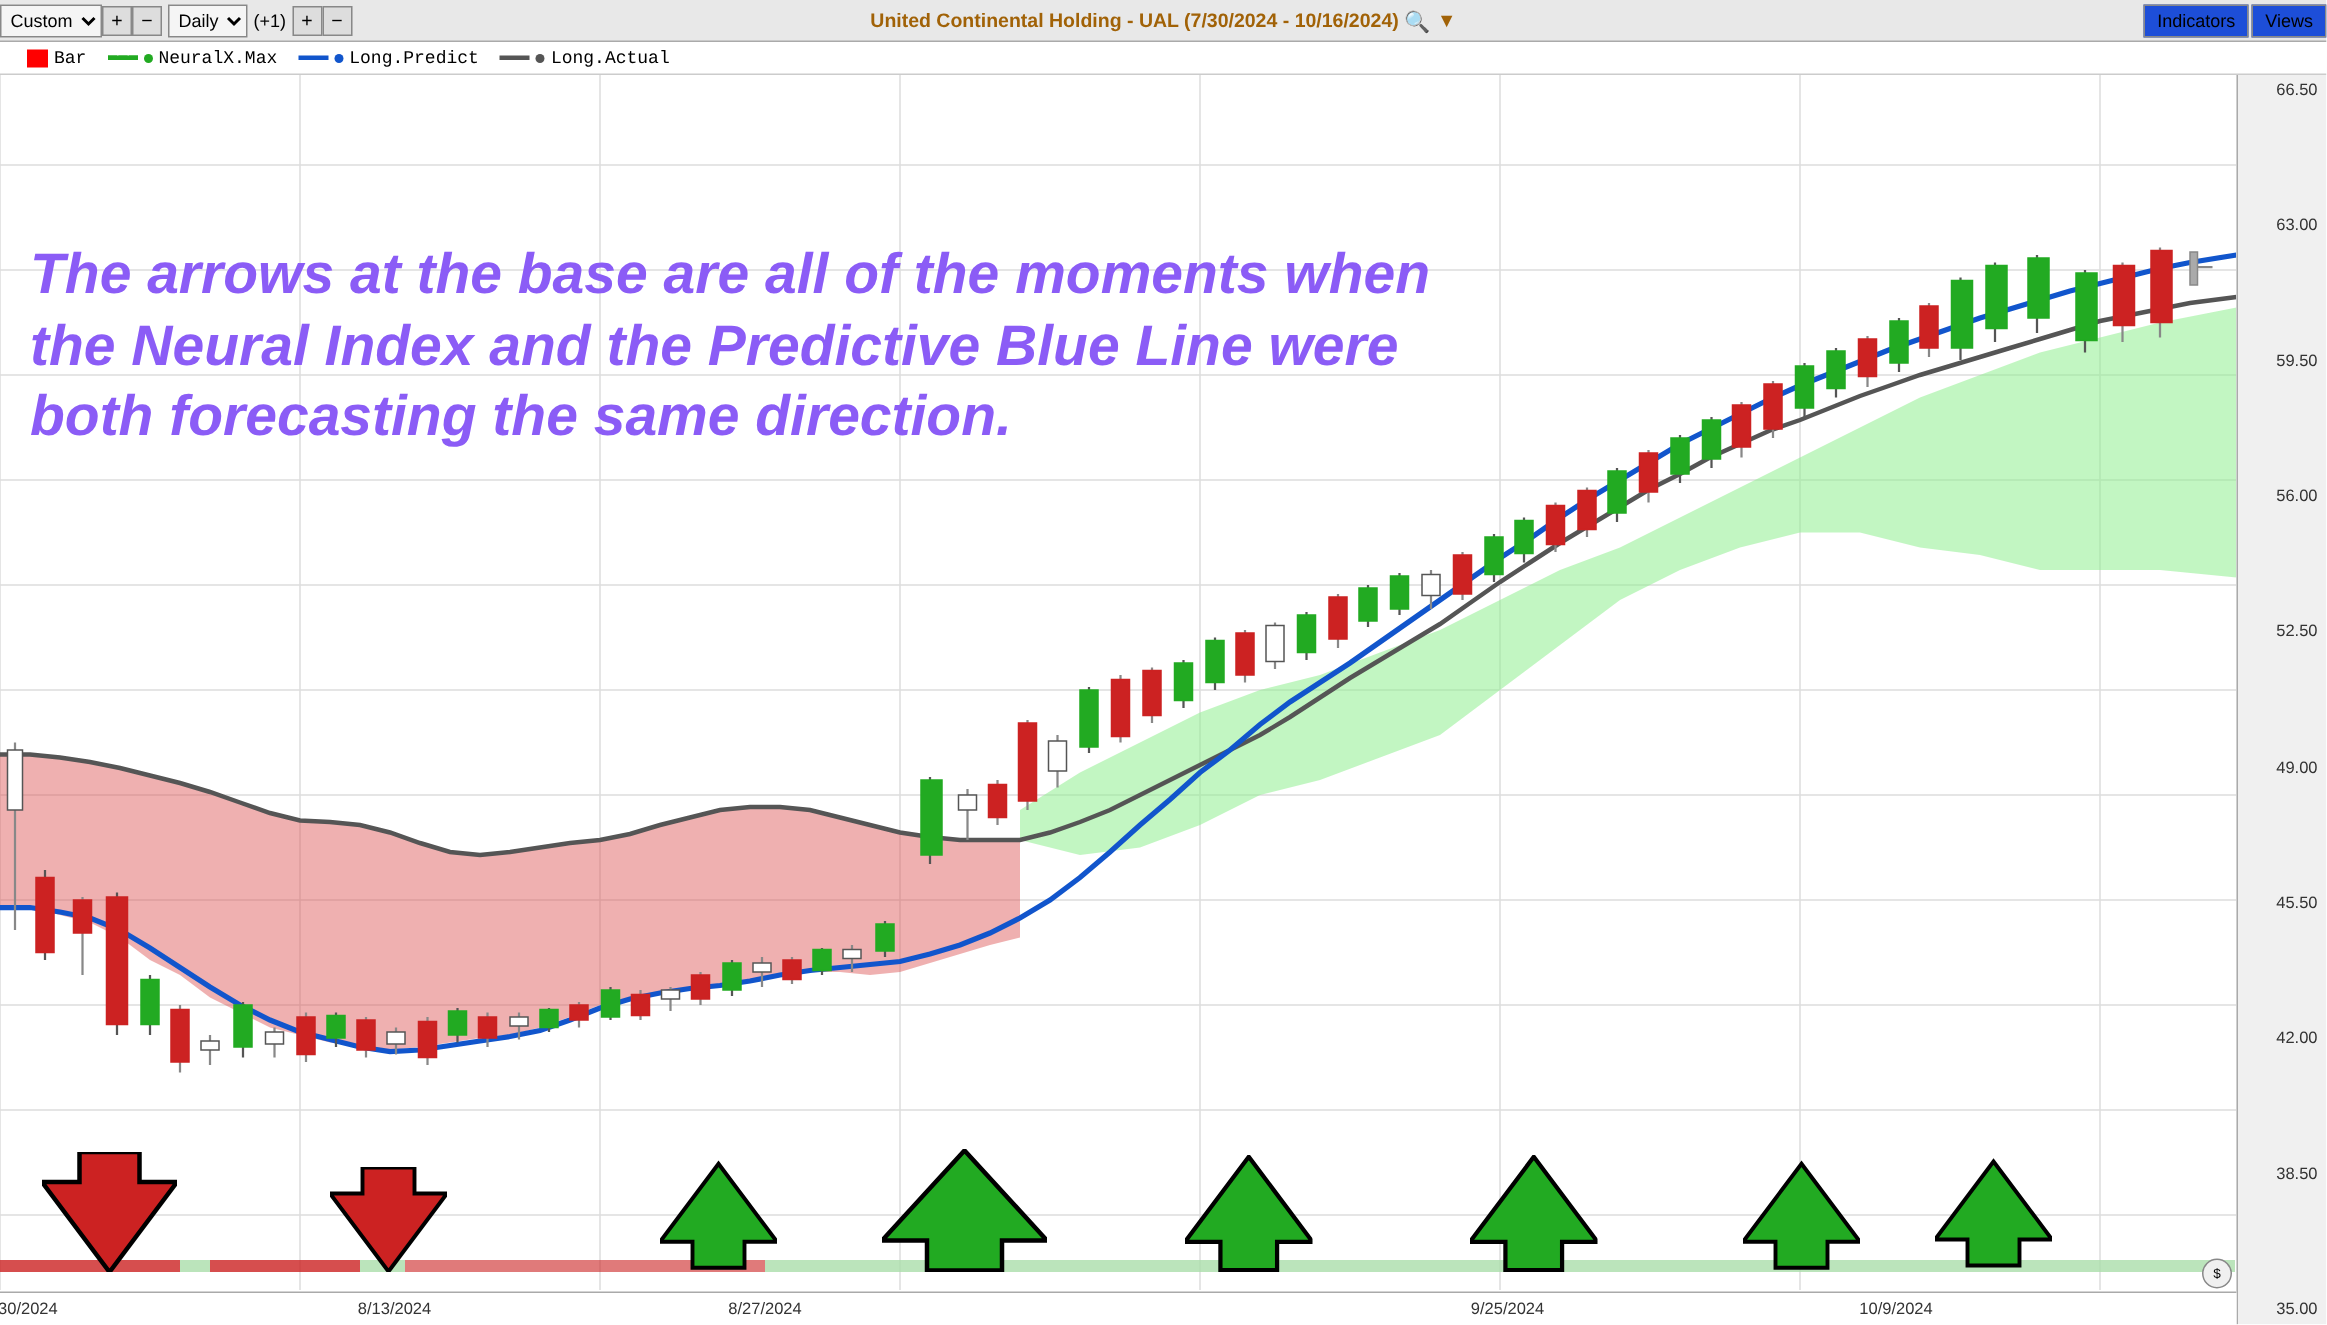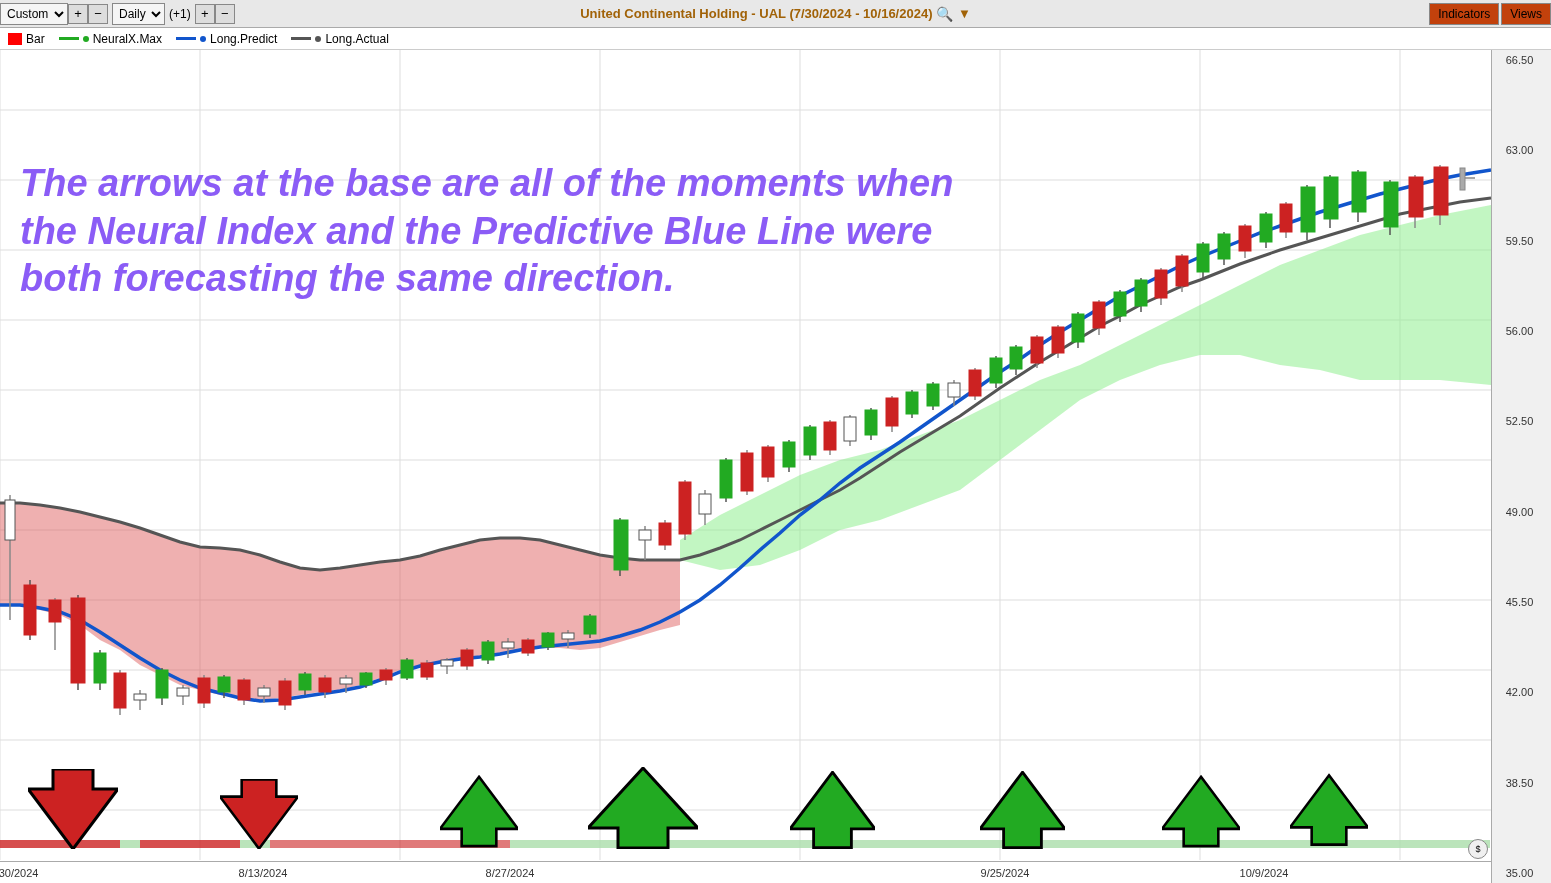--- a/index.html
+++ b/index.html
@@ -21,44 +21,43 @@
     .tb-label { font-size: 12px; padding: 0 4px; }
     .tb-center {
       position: absolute; left: 50%; transform: translateX(-50%);
       font-size: 13px; font-weight: bold; color: #a16207;
       display: flex; align-items: center; gap: 4px;
     }
     .tb-right {
       margin-left: auto; display: flex; align-items: center; gap: 2px;
     }
     .tb-right-btn {
-      height: 22px; padding: 0 8px; font-size: 12px; background: #c2410c; border: 1px solid #888;
+      height: 22px; padding: 0 8px; font-size: 12px; background: #1d4ed8; border: 1px solid #888;
       cursor: pointer; display: flex; align-items: center; gap: 2px; text-align: center;
     }
 
     
     #legend {
-      display: flex; align-items: center; height: 22px; padding: 0 8px; gap: 14px;
-      border-bottom: 1px solid #ccc; background: #fff;
+      display: flex; align-items: center; height: 22px; padding: 0 18px; gap: 14px;
+      border-bottom: 1px solid #ccc; background: #fff; font-family: Liberation Mono, monospace;
     }
     .legend-item { display: flex; align-items: center; gap: 4px; font-size: 12px; }
 
     
     #chart-container {
       position: relative; width: 1551px; height: calc(883px - 50px);
       background: #fff; overflow: hidden;
     }
 
     
     #price-axis {
       position: absolute; right: 0; top: 0; width: 60px; height: 100%;
       background: #f0f0f0; border-left: 1px solid #aaa;
       display: flex; flex-direction: column; justify-content: space-between;
       padding: 4px 2px;
-      align-items: center;
     }
     .price-label {
       font-size: 11px; text-align: right; padding-right: 4px; color: #333;
     }
 
     
     #date-axis {
       position: absolute; bottom: 0; left: 0; right: 60px; height: 22px;
       display: flex; align-items: center; border-top: 1px solid #aaa;
       background: #fff;

